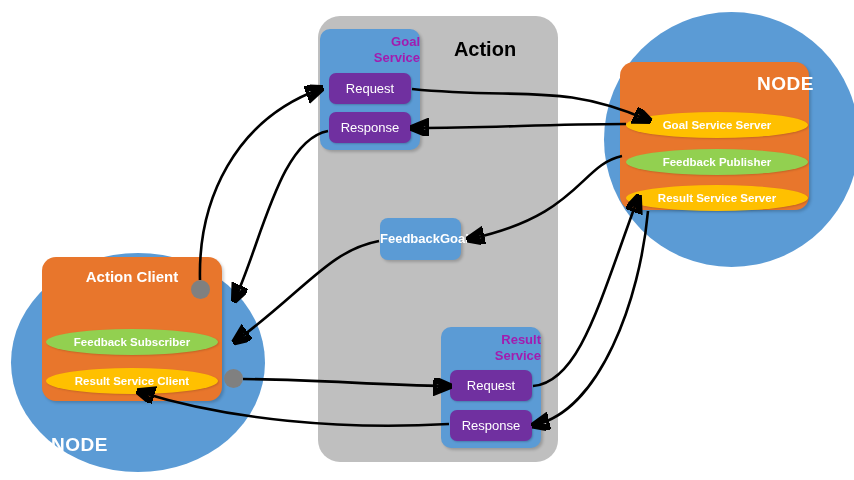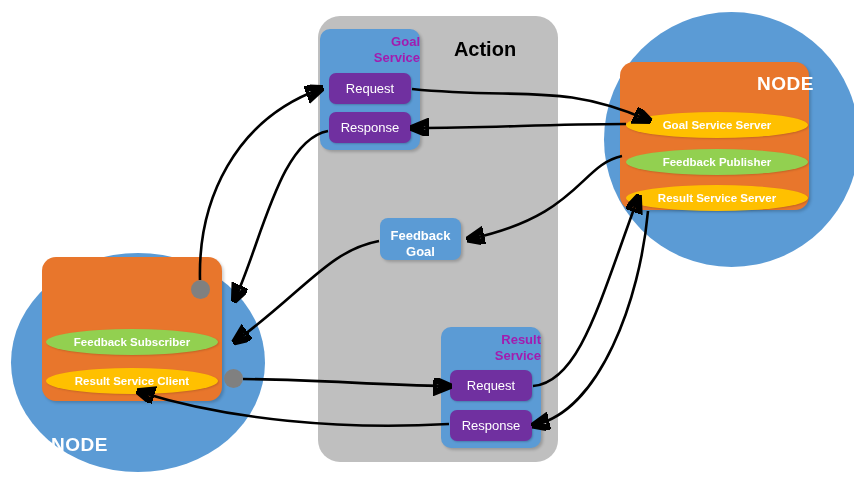--- a/index.html
+++ b/index.html
@@ -105,23 +105,23 @@
     color: #ffffff;
     font-weight: normal;
     font-size: 13px;
     box-shadow: 1px 1px 2px rgba(0,0,0,0.2);
   }
   .topic-box {
     position: absolute;
     background: #5B9BD5;
     border-radius: 8px;
     display: flex;
-    flex-direction: column;
+    flex-direction: row;
     align-items: center;
-    justify-content: flex-end;
+    justify-content: space-between;
     color: #ffffff;
     font-weight: bold;
     font-size: 13px;
     line-height: 16px;
     box-shadow: 2px 2px 3px rgba(0,0,0,0.2);
   }
   .conn-dot {
     position: absolute;
     border-radius: 50%;
     background: #808080;
@@ -155,20 +155,21 @@
   </div>
 
   <div class="svc-box" style="left:441px; top:327px; width:100px; height:121px;"></div>
   <div class="svc-title" style="left:441px; top:332px; width:100px;">Result</div>
   <div class="svc-title" style="left:441px; top:348px; width:100px;">Service</div>
   <div class="rr-box" style="left:450px; top:370px; width:82px; height:31px;">Request</div>
   <div class="rr-box" style="left:450px; top:410px; width:82px; height:31px;">Response</div>
 
   <div class="node-circle" style="left:11px; top:253px; width:254px; height:219px;"></div>
   <div class="inner-box" style="left:42px; top:257px; width:180px; height:144px;"></div>
+  <div class="inner-title" style="left:42px; top:268px; width:180px;">Action Client</div>
   <div class="pill green" style="left:46px; top:329px; width:172px; height:26px;">Feedback Subscriber</div>
   <div class="pill yellow" style="left:46px; top:368px; width:172px; height:26px;">Result Service Client</div>
   <div class="node-label" style="left:51px; top:410px;">NODE</div>
 
   <div class="node-circle" style="left:604px; top:12px; width:255px; height:255px;"></div>
   <div class="inner-box" style="left:620px; top:62px; width:189px; height:148px;"></div>
   <div class="pill green" style="left:626px; top:149px; width:182px; height:26px;">Feedback Publisher</div>
   <div class="pill yellow" style="left:626px; top:112px; width:182px; height:26px;">Goal Service Server</div>
   <div class="pill yellow" style="left:626px; top:185px; width:182px; height:26px;">Result Service Server</div>
   <div class="node-label" style="left:757px; top:49px;">NODE</div>

